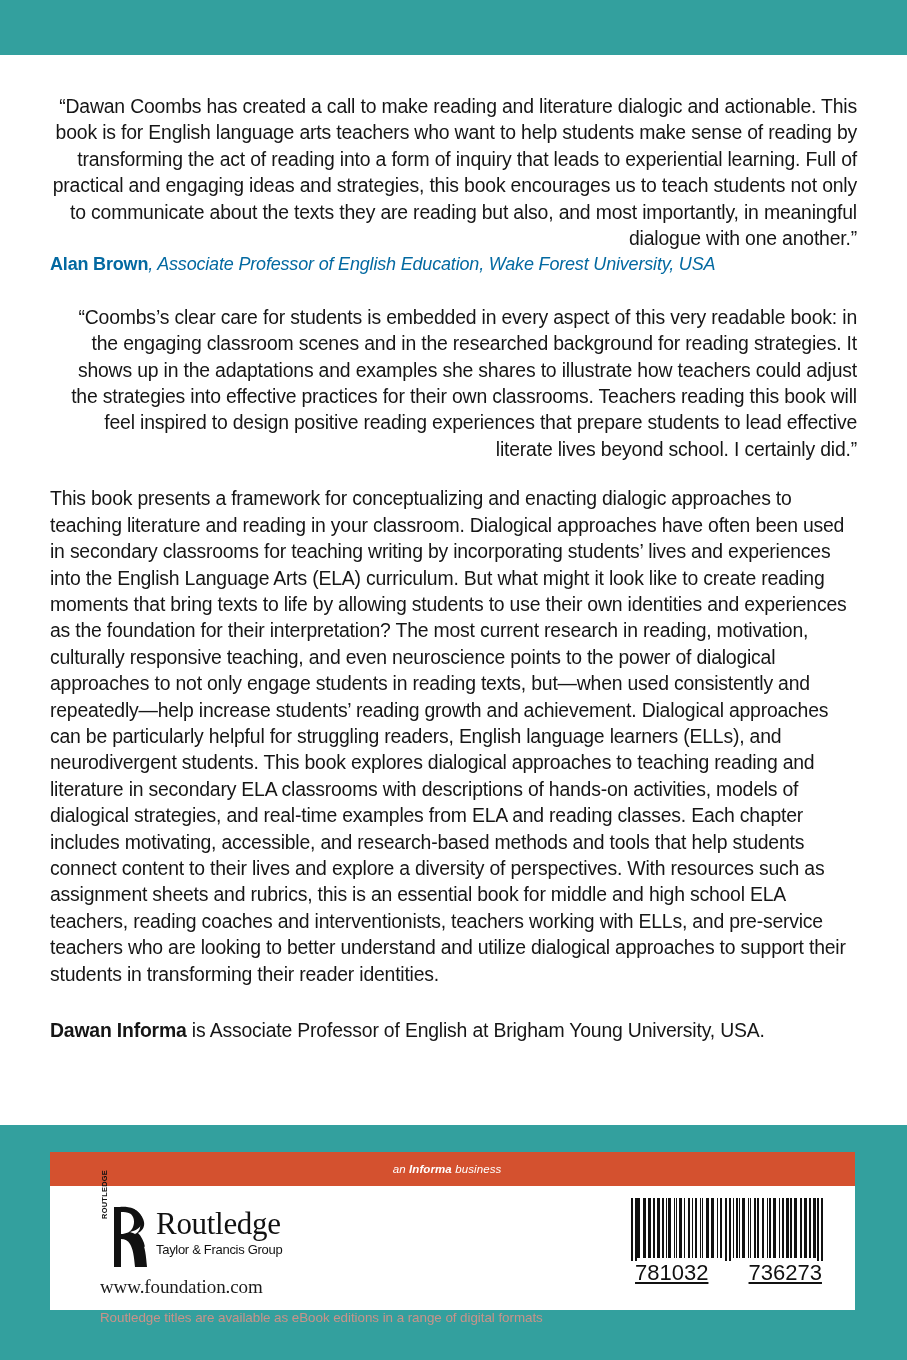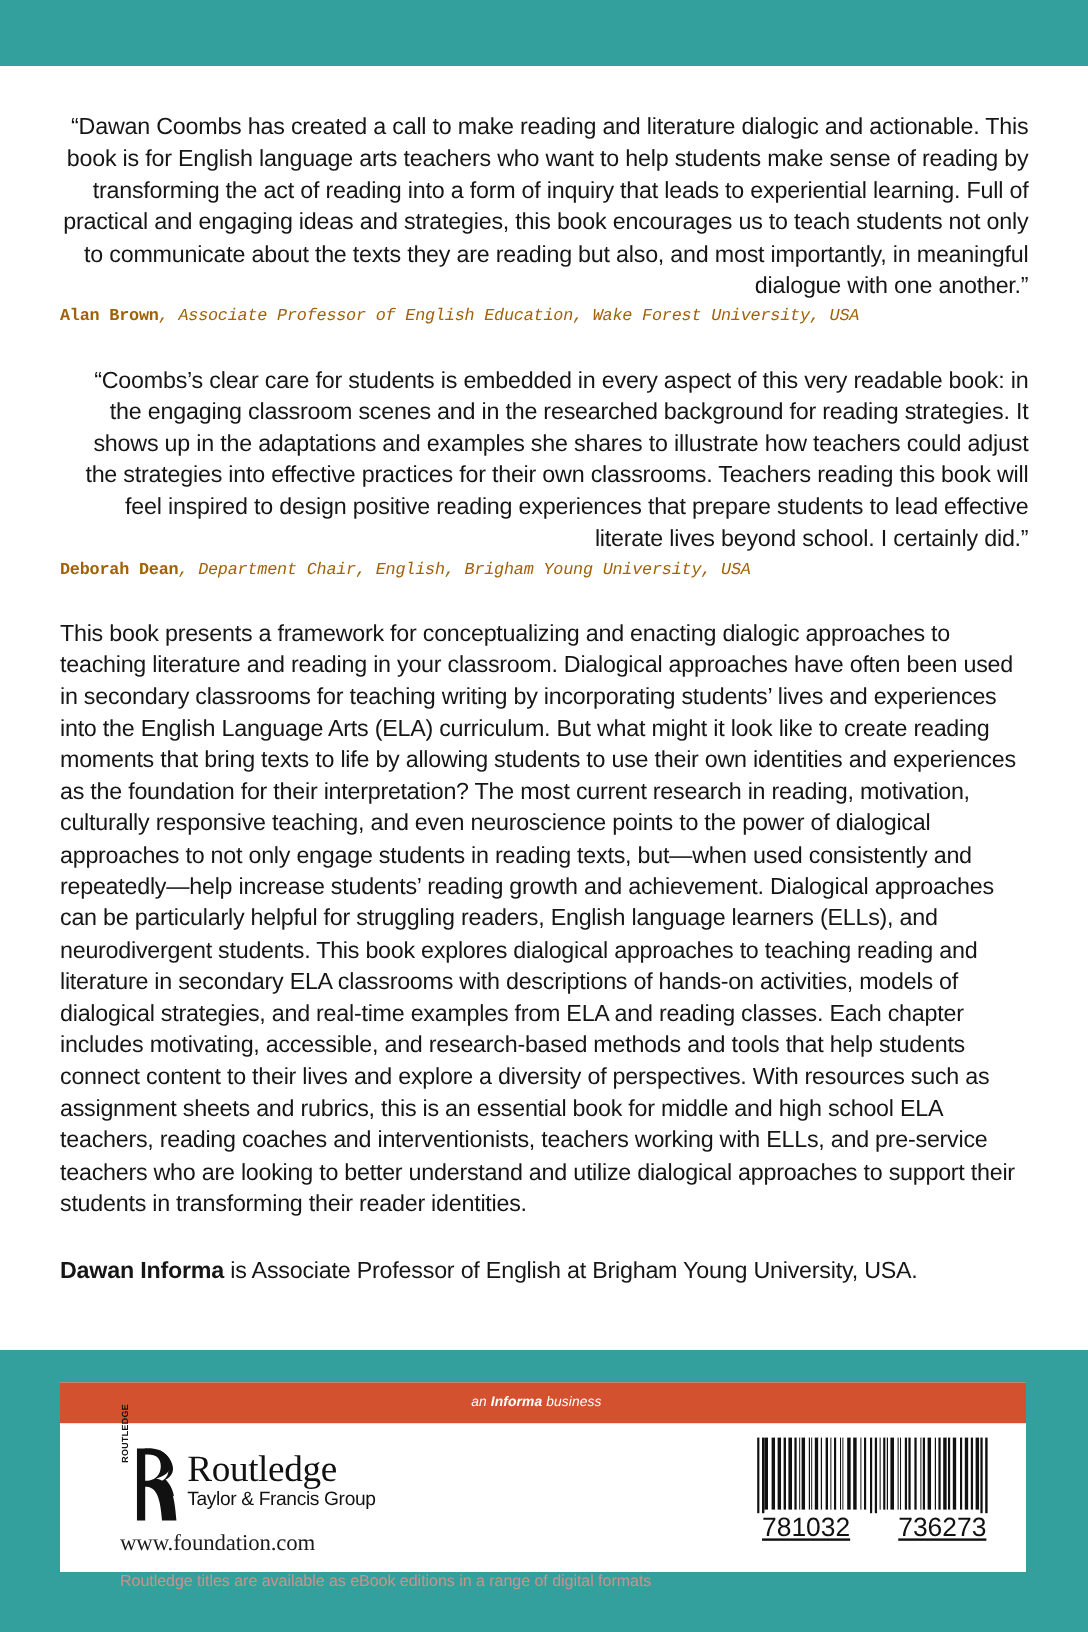--- a/index.html
+++ b/index.html
@@ -38,24 +38,24 @@
     line-height: 26.4px;
     color: #161616;
     margin: 0 0 0 0;
     letter-spacing: -0.18px;
     text-align: right;
   }
   .blurb + .blurb-attrib {
     margin-top: 0;
   }
   .blurb-attrib {
-    font-family: Liberation Mono, monospace;
-    font-size: 14px;
+    font-family: Liberation Sans, sans-serif;
+    font-size: 18px;
     line-height: 26.4px;
-    color: #a16207;
+    color: #0369a1;
     letter-spacing: -0.18px;
     margin: 0 0 26px 0;
   }
   .blurb-attrib .who {
     font-weight: bold;
   }
   .blurb-attrib .role {
     font-style: italic;
   }
 
@@ -157,21 +157,21 @@
   }
   .logo-name {
     font-family: "Liberation Serif", serif;
     font-size: 31px;
     color: #111;
     line-height: 34px;
     letter-spacing: -0.3px;
   }
   .logo-sub {
     font-family: "Liberation Sans", sans-serif;
-    font-size: 16px;
+    font-size: 13px;
     color: #111;
     line-height: 19px;
     letter-spacing: -0.3px;
     margin-top: -1px;
   }
   .logo-url {
     position: absolute;
     left: 50px;
     top: 90px;
     font-family: "Liberation Serif", serif;
@@ -247,21 +247,20 @@
 <body>
 
 <div class="cover">
 
   <div class="text-panel">
 
     <p class="blurb">“Dawan Coombs has created a call to make reading and literature dialogic and actionable. This book is for English language arts teachers who want to help students make sense of reading by transforming the act of reading into a form of inquiry that leads to experiential learning. Full of practical and engaging ideas and strategies, this book encourages us to teach students not only to communicate about the texts they are reading but also, and most importantly, in meaningful dialogue with one another.”</p>
     <p class="blurb-attrib"><span class="who">Alan Brown</span><span class="role">, Associate Professor of English Education, Wake Forest University, USA</span></p>
 
     <p class="blurb">“Coombs’s clear care for students is embedded in every aspect of this very readable book: in the engaging classroom scenes and in the researched background for reading strategies. It shows up in the adaptations and examples she shares to illustrate how teachers could adjust the strategies into effective practices for their own classrooms. Teachers reading this book will feel inspired to design positive reading experiences that prepare students to lead effective literate lives beyond school. I certainly did.”</p>
-    <p class="blurb-attrib"><span class="who">Deborah Dean</span><span class="role">, Department Chair, English, Brigham Young University, USA</span></p>
 
     <p class="desc">This book presents a framework for conceptualizing and enacting dialogic approaches to teaching literature and reading in your classroom. Dialogical approaches have often been used in secondary classrooms for teaching writing by incorporating students’ lives and experiences into the English Language Arts (ELA) curriculum. But what might it look like to create reading moments that bring texts to life by allowing students to use their own identities and experiences as the foundation for their interpretation? The most current research in reading, motivation, culturally responsive teaching, and even neuroscience points to the power of dialogical approaches to not only engage students in reading texts, but—when used consistently and repeatedly—help increase students’ reading growth and achievement. Dialogical approaches can be particularly helpful for struggling readers, English language learners (ELLs), and neurodivergent students. This book explores dialogical approaches to teaching reading and literature in secondary ELA classrooms with descriptions of hands-on activities, models of dialogical strategies, and real-time examples from ELA and reading classes. Each chapter includes motivating, accessible, and research-based methods and tools that help students connect content to their lives and explore a diversity of perspectives. With resources such as assignment sheets and rubrics, this is an essential book for middle and high school ELA teachers, reading coaches and interventionists, teachers working with ELLs, and pre-service teachers who are looking to better understand and utilize dialogical approaches to support their students in transforming their reader identities.</p>
 
     <p class="author-note"><span class="name">Dawan Informa</span><span> is Associate Professor of English at Brigham Young University, USA.</span></p>
   </div>
 
   <div class="publisher-box">
 
     <div class="informa-strip">
       <div class="informa-text"><span>an </span><b>Informa</b><span> business</span></div>

